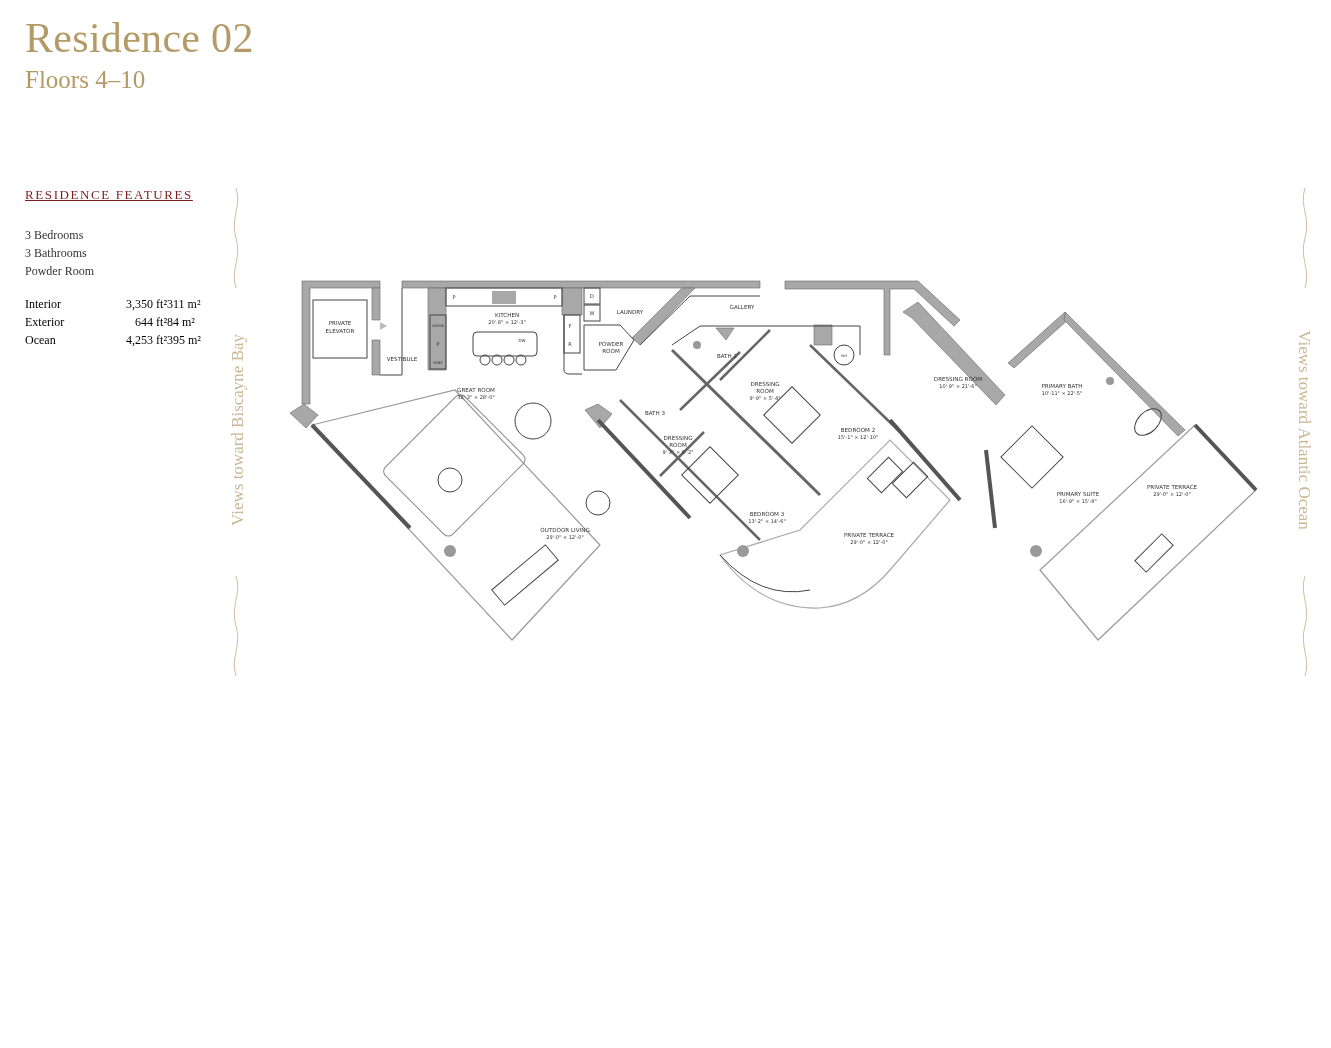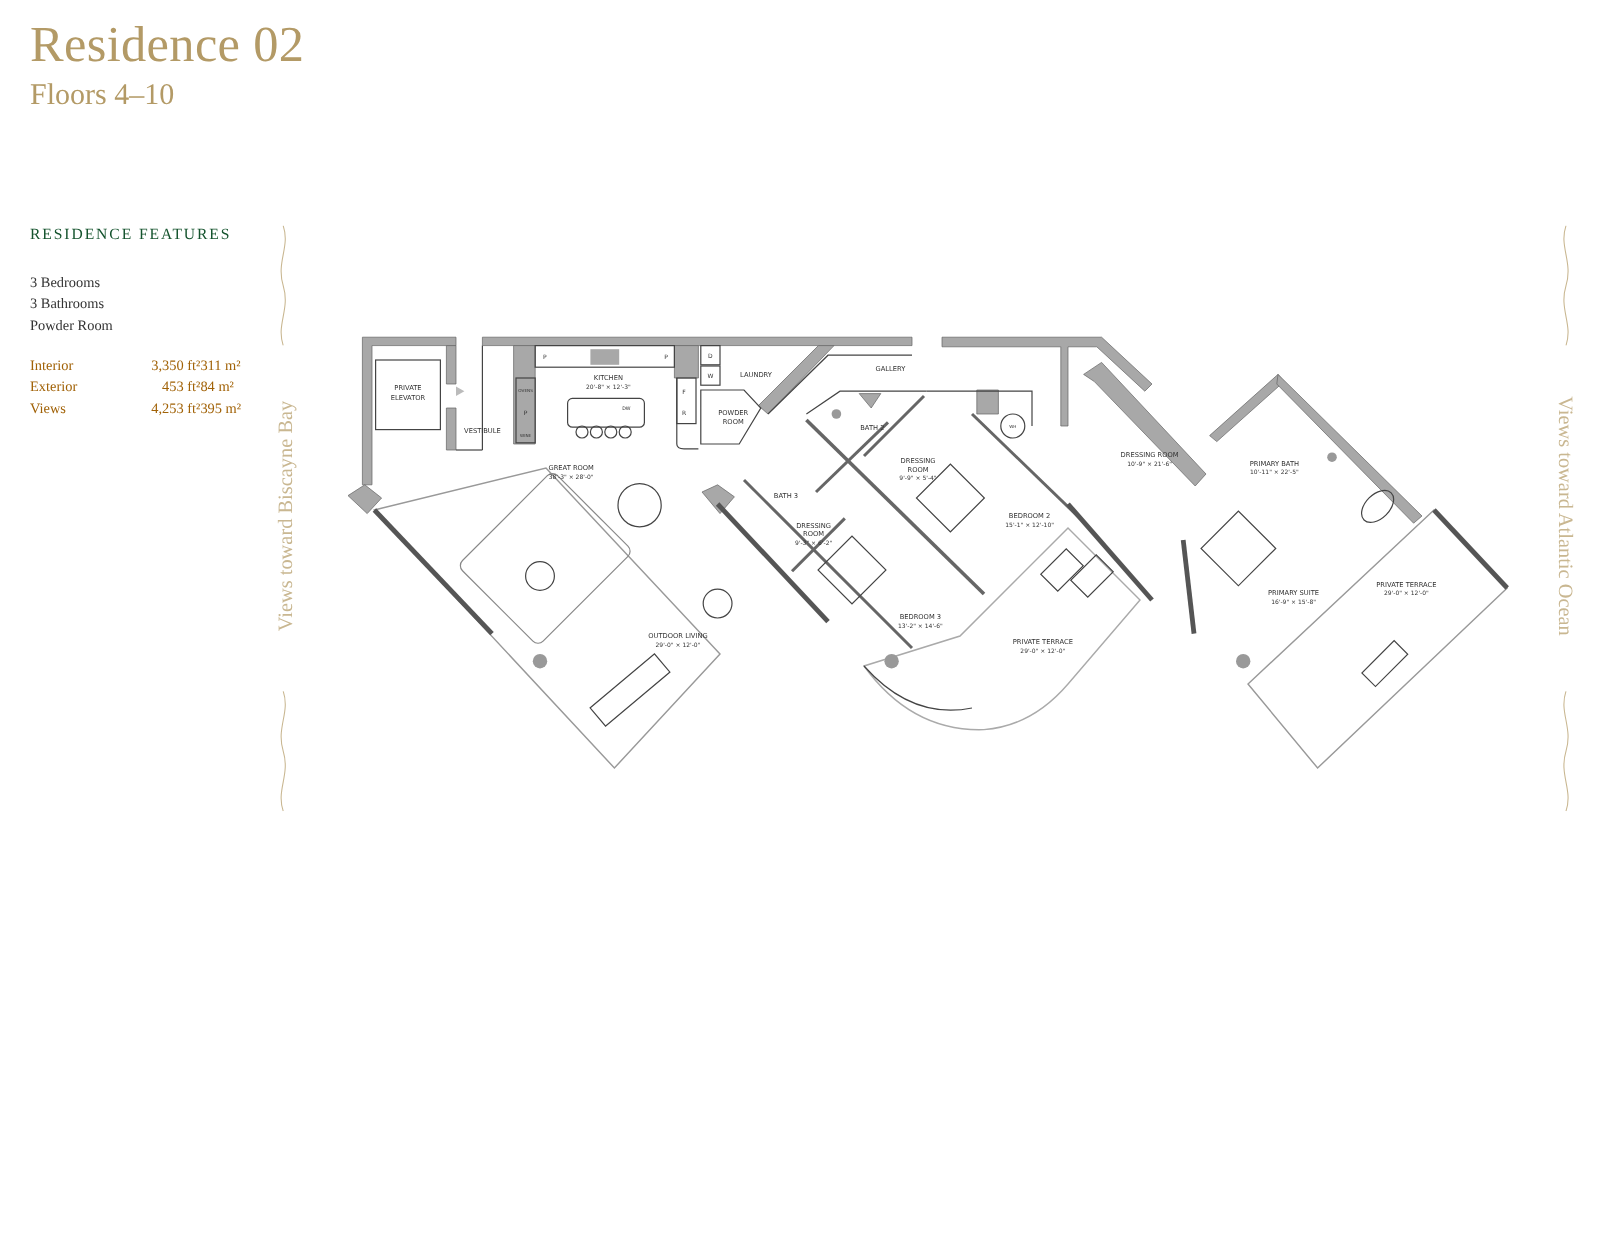--- a/index.html
+++ b/index.html
@@ -1,21 +1,21 @@
 <!DOCTYPE html>
 <html><head>
 <meta charset="utf-8">
 <style>
   html, body { margin:0; padding:0; background:#ffffff; }
   body { width:1331px; height:1048px; position:relative; overflow:hidden; font-family:"DejaVu Serif", serif; }
   .title { position:absolute; left:25px; top:17px; font-family:"Liberation Serif", serif; font-size:42px; color:#b39a66; letter-spacing:0.3px; line-height:1; }
   .subtitle { position:absolute; left:25px; top:67px; font-family:"Liberation Serif", serif; font-size:25px; color:#b39a66; line-height:1; }
-  .features-heading { position:absolute; left:25px; top:187px; font-family:"Liberation Serif", serif; font-size:13px; letter-spacing:1.6px; color:#14532d; }
+  .features-heading { position:absolute; left:25px; top:187px; font-family:"Liberation Serif", serif; font-size:13px; letter-spacing:1.6px; color:#7f1d1d;text-decoration:underline; }
   .features-list { position:absolute; left:25px; top:226px; font-family:"Liberation Serif", serif; font-size:12px; color:#333; line-height:18px; }
-  .area-table { position:absolute; left:25px; top:295px; font-family:"Liberation Serif", serif; font-size:12px; color:#a16207; border-collapse:collapse; }
+  .area-table { position:absolute; left:25px; top:295px; font-family:"Liberation Serif", serif; font-size:12px; color:#000000; border-collapse:collapse; }
   .area-table td { padding:0; height:18px; }
   .area-table td.lbl { width:84px; }
   .area-table td.ft { width:58px;text-align:right; }
   .view-label { position:absolute; font-family:"Liberation Serif", serif; font-size:17px; color:#c9b791; white-space:nowrap; }
   .view-left { left:238px; top:430px; transform:translate(-50%,-50%) rotate(-90deg); }
   .view-right { left:1304px; top:430px; transform:translate(-50%,-50%) rotate(90deg); }
   .wave { position:absolute; }
   svg.plan { position:absolute; left:0; top:0; }
   .rl { font-family:"DejaVu Sans", sans-serif; font-size:5.6px; fill:#333; text-anchor:middle; }
   .rd { font-family:"DejaVu Sans", sans-serif; font-size:5px; fill:#333; text-anchor:middle; }
@@ -35,25 +35,25 @@
 
 <table class="area-table">
   <tbody>
       <tr>
     <td class="lbl">Interior</td>
     <td class="ft">3,350 ft²</td>
     <td>311 m²</td>
   </tr>
   <tr>
     <td class="lbl">Exterior</td>
-    <td class="ft">453 ft²</td>
+    <td class="ft">644 ft²</td>
     <td>84 m²</td>
   </tr>
   <tr>
-    <td class="lbl">Views</td>
+    <td class="lbl">Ocean</td>
     <td class="ft">4,253 ft²</td>
     <td>395 m²</td>
   </tr>
 </tbody>
   </table>
 
 <svg class="wave" style="left:226px;top:188px" width="20" height="100">
   <path d="M10 0 C 16 18, 4 30, 10 50 C 16 70, 4 82, 10 100" fill="none" stroke="#c9b791" stroke-width="0.9"></path>
 </svg>
 <svg class="wave" style="left:226px;top:576px" width="20" height="100">

